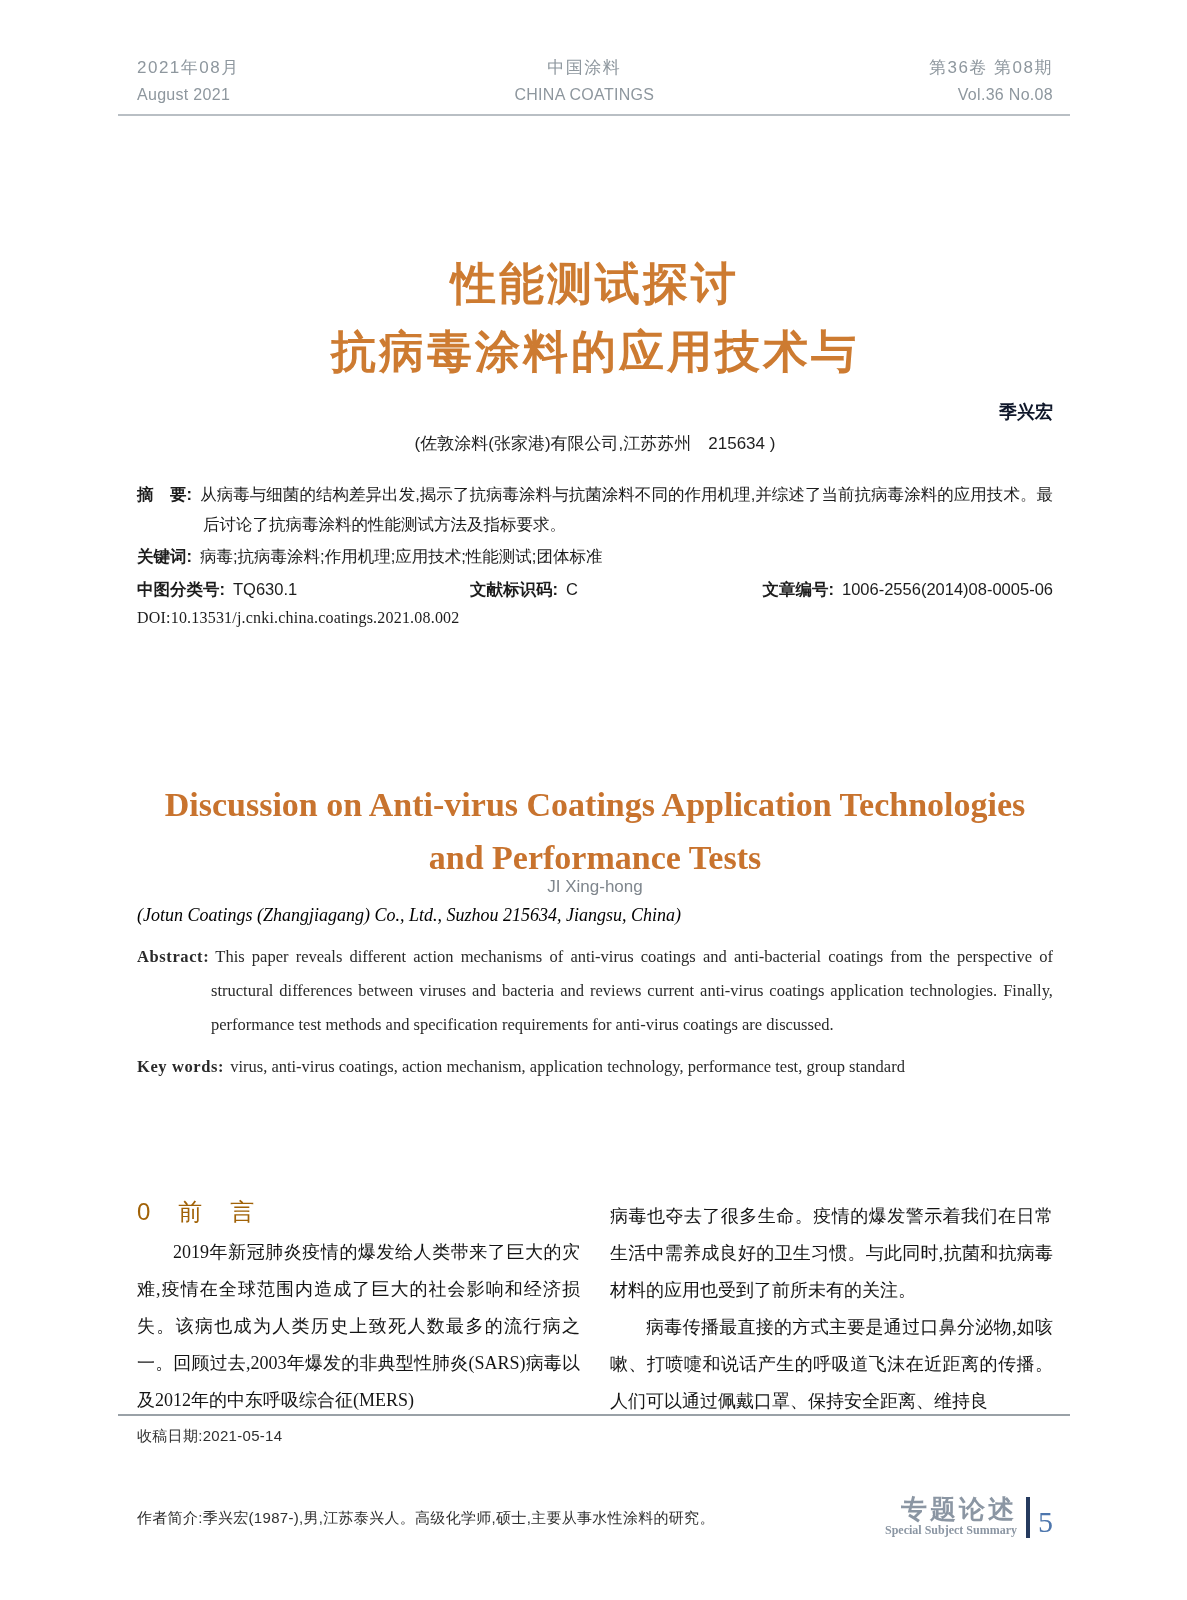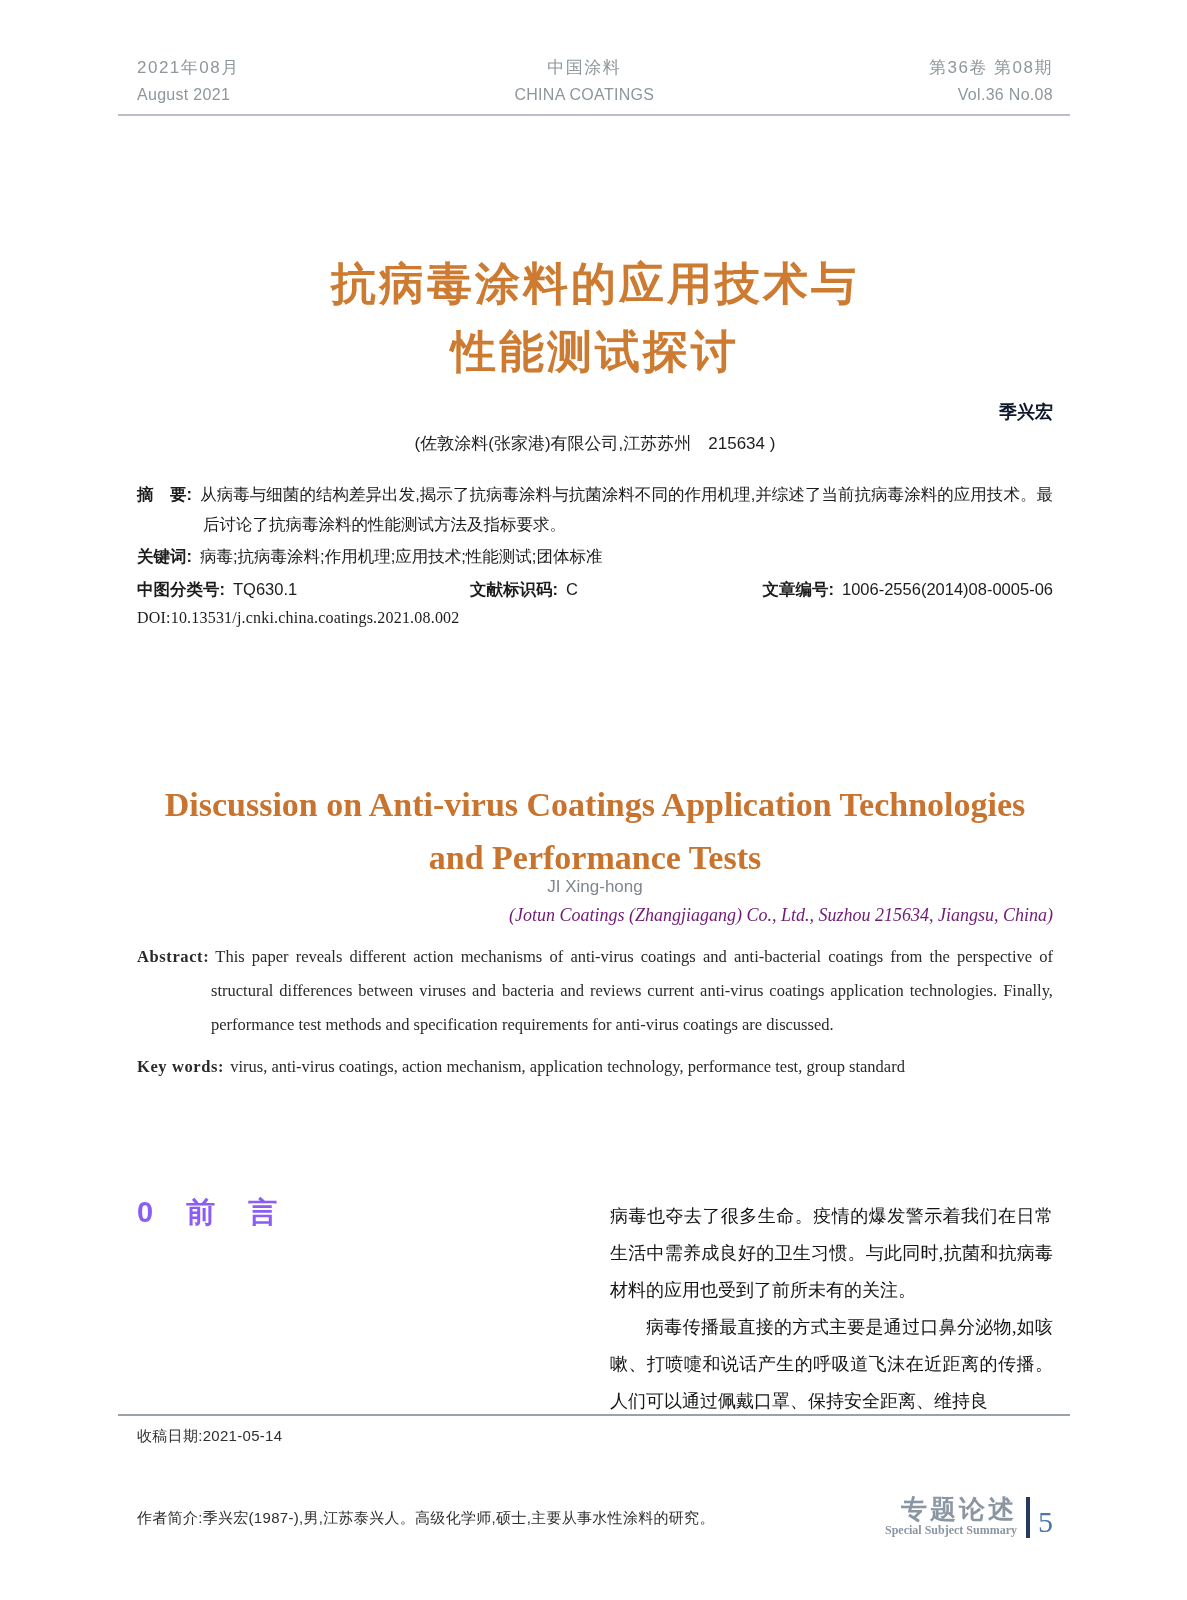--- a/index.html
+++ b/index.html
@@ -35,35 +35,35 @@
   .meta-row { position: relative; margin-top: 5px; height: 26px; line-height: 26px; }
   .meta-row .m2 { position: absolute; left: 333px; top: 0; }
   .meta-row .m3 { position: absolute; right: 0; top: 0; }
   .doi { margin-top: 7px; font-family: "Liberation Serif", serif; font-size: 16px; letter-spacing: 0.2px; }
 
   
   .en-title { left: 110px; top: 778px; width: 970px; text-align: center;
     color: #c8732e; font-family: "Liberation Serif", serif; font-weight: bold;
     font-size: 34px; line-height: 53px; }
   .en-author { left: 137px; top: 877px; width: 916px; text-align: center; font-size: 17px; color: #7f868d; }
-  .en-affil { left: 137px; top: 905px; width: 916px; text-align: right;
-    font-family: "Liberation Serif", serif; font-style: italic; font-size: 18px; color: #701a75; }
+  .en-affil { left: 137px; top: 905px; width: 916px; text-align: left;
+    font-family: "Liberation Serif", serif; font-style: italic; font-size: 18px; color: #000000; }
 
   .en-abs { left: 137px; top: 940px; width: 916px;
     font-family: "Liberation Serif", serif; font-size: 16.5px; color: #2a2a2a; }
   .hang-en { margin: 0; padding-left: 74px; text-indent: -74px; line-height: 34px; text-align: justify; }
   .lbl-en { font-weight: bold; letter-spacing: 0.6px; margin-right: 6px; }
   .kw-en { margin: 8px 0 0 0; line-height: 34px; }
 
   
   .cols { left: 137px; top: 1198px; width: 916px; display: flex; gap: 30px; }
   .col { width: 443px; font-family: "Liberation Serif", serif; font-size: 18px;
     line-height: 37px; text-align: justify; color: #141414; }
-  .sec-h { color: #8b5cf6; font-family: "Liberation Sans", sans-serif;
-    font-size: 29px; font-weight: bold; margin: 0 0 8px 0; letter-spacing: 2px; line-height: 28px; }
+  .sec-h { color: #a16207; font-family: "Liberation Sans", sans-serif;
+    font-size: 24px; font-weight: normal; margin: 0 0 8px 0; letter-spacing: 2px; line-height: 28px; }
   .col p { margin: 0; }
   .indent { text-indent: 2em; }
 
   
   .foot-rule { top: 1414px; background: #9aa1a7; }
   .foot-line { left: 137px; width: 916px; font-size: 15px; color: #2f2f2f; letter-spacing: 0.3px; }
   .foot-received { top: 1427px; }
   .foot-bio { top: 1509px; }
 
   
@@ -89,22 +89,22 @@
       <div class="hdr-en">CHINA COATINGS</div>
     </div>
     <div class="hdr-col r">
       <div class="hdr-cn">第36卷 第08期</div>
       <div class="hdr-en">Vol.36 No.08</div>
     </div>
   </div>
   <div class="abs rule hdr-rule"></div>
 
   <div class="abs cn-title">
+    <div>性能测试探讨</div>
     <div>抗病毒涂料的应用技术与</div>
-    <div>性能测试探讨</div>
   </div>
   <div class="abs cn-author">季兴宏</div>
   <div class="abs cn-affil">(佐敦涂料(张家港)有限公司,江苏苏州　215634 )</div>
 
   <div class="abs cn-meta">
     <p class="hang-cn">
       <span class="lbl">摘　要:</span><span>从病毒与细菌的结构差异出发,揭示了抗病毒涂料与抗菌涂料不同的作用机理,并综述了当前抗病毒涂料的应用技术。最后讨论了抗病毒涂料的性能测试方法及指标要求。</span>
     </p>
     <p class="kw">
       <span class="lbl">关键词:</span><span>病毒;抗病毒涂料;作用机理;应用技术;性能测试;团体标准</span>
@@ -129,20 +129,21 @@
       <span class="lbl-en">Abstract:</span><span>This paper reveals different action mechanisms of anti-virus coatings and anti-bacterial coatings from the perspective of structural differences between viruses and bacteria and reviews current anti-virus coatings application technologies. Finally, performance test methods and specification requirements for anti-virus coatings are discussed.</span>
     </p>
     <p class="kw-en">
       <span class="lbl-en">Key words:</span><span>virus, anti-virus coatings, action mechanism, application technology, performance test, group standard</span>
     </p>
   </div>
 
   <div class="abs cols">
     <div class="col">
       <h2 class="sec-h">0　前　言</h2>
+      <p class="indent">2019年新冠肺炎疫情的爆发给人类带来了巨大的灾难,疫情在全球范围内造成了巨大的社会影响和经济损失。该病也成为人类历史上致死人数最多的流行病之一。回顾过去,2003年爆发的非典型性肺炎(SARS)病毒以及2012年的中东呼吸综合征(MERS)</p>
     </div>
     <div class="col">
       <p>病毒也夺去了很多生命。疫情的爆发警示着我们在日常生活中需养成良好的卫生习惯。与此同时,抗菌和抗病毒材料的应用也受到了前所未有的关注。</p>
       <p class="indent">病毒传播最直接的方式主要是通过口鼻分泌物,如咳嗽、打喷嚏和说话产生的呼吸道飞沫在近距离的传播。人们可以通过佩戴口罩、保持安全距离、维持良</p>
     </div>
   </div>
 
   <div class="abs rule foot-rule"></div>
   <div class="abs foot-line foot-received">
     <span>收稿日期:</span><span>2021-05-14</span>

